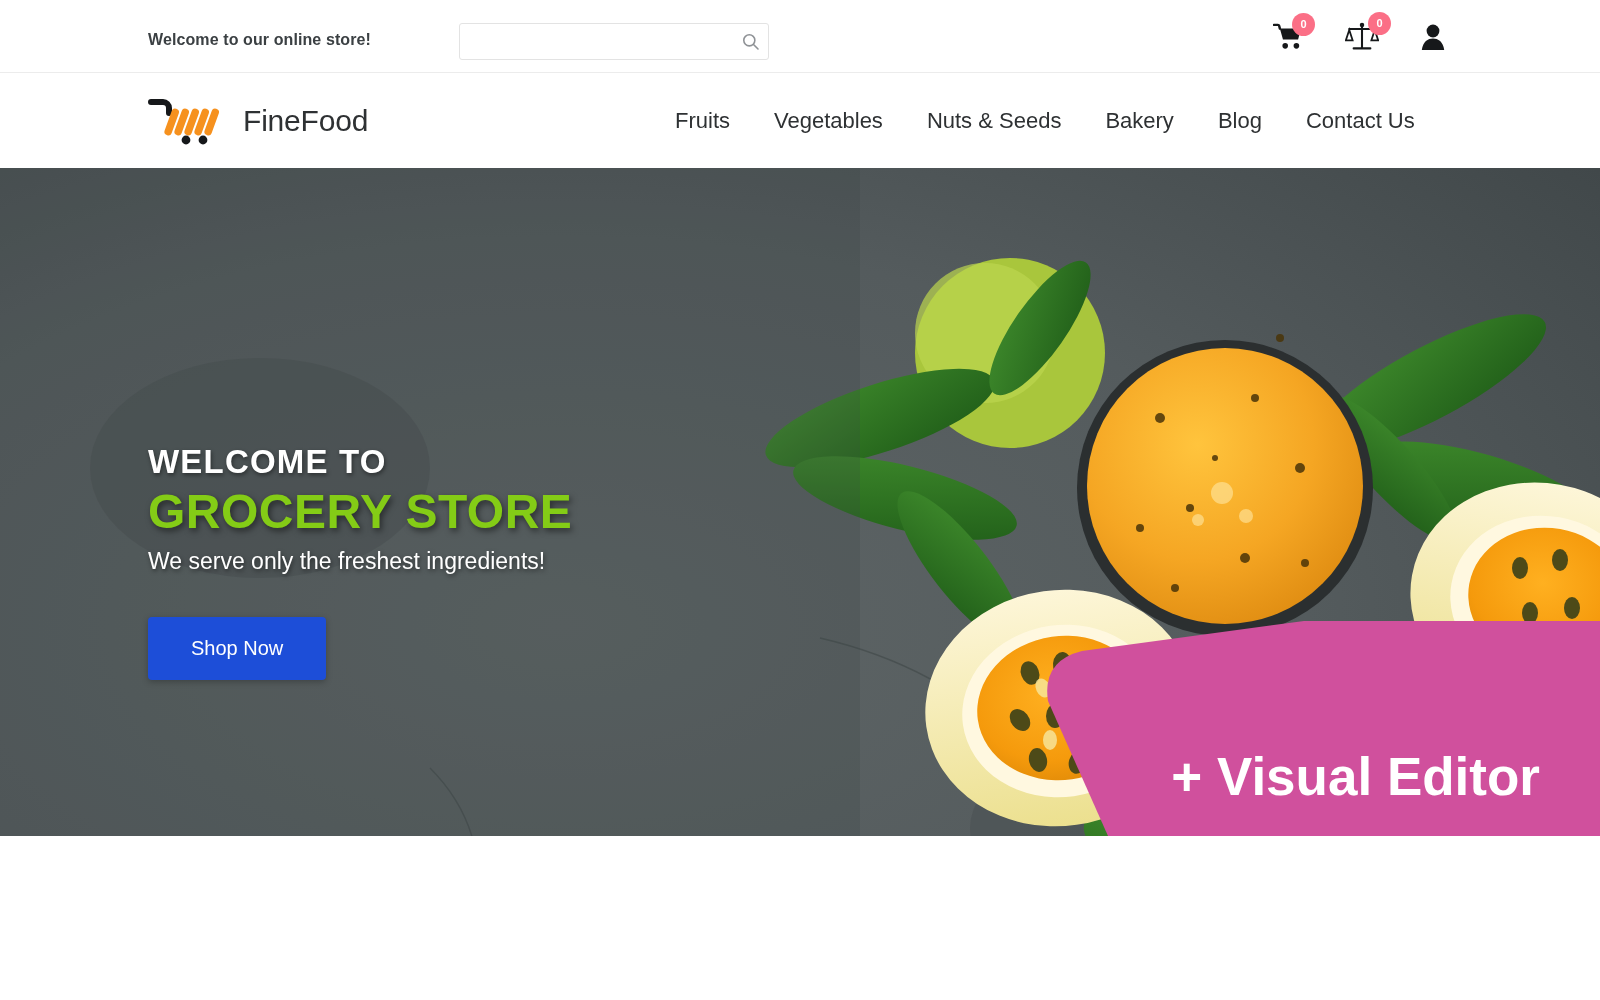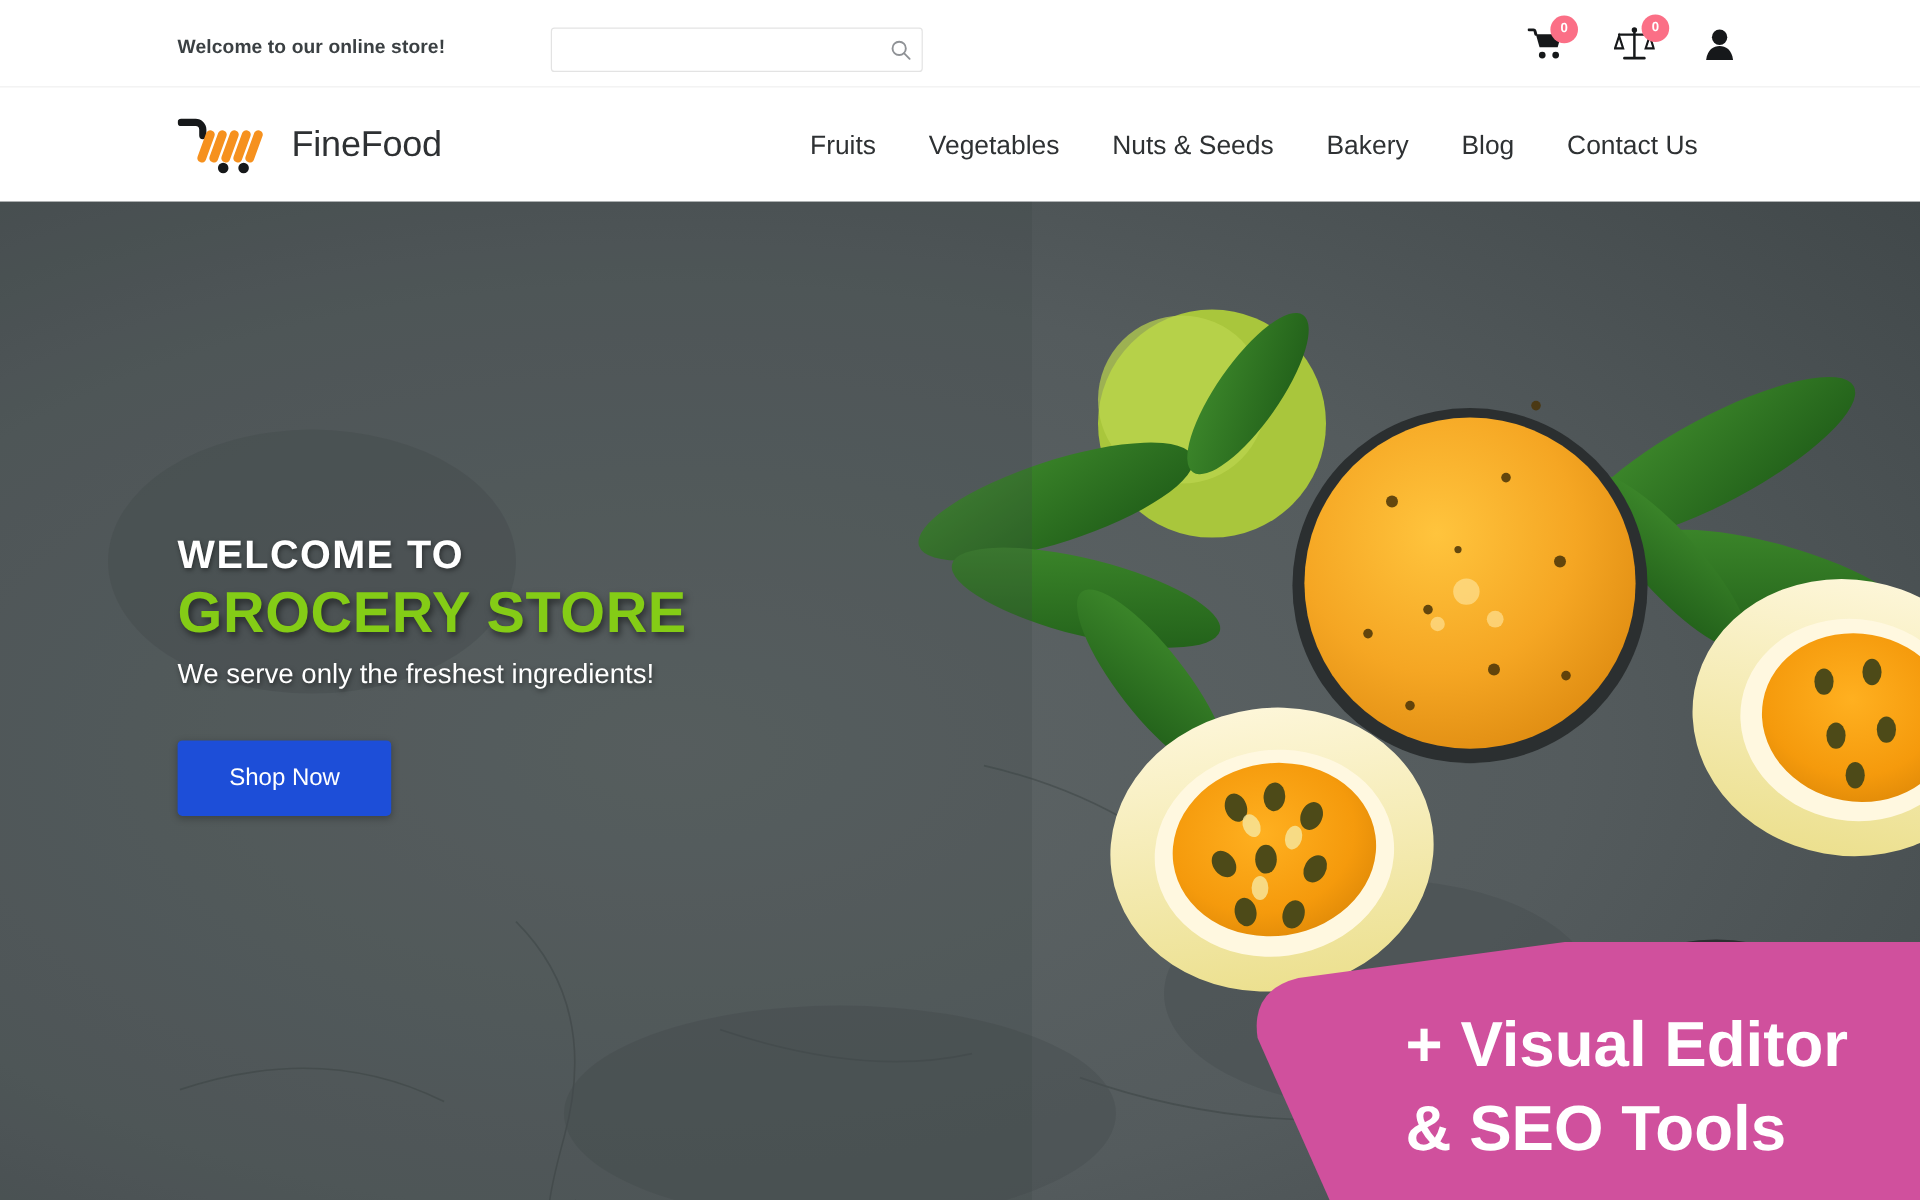--- a/index.html
+++ b/index.html
@@ -66,21 +66,21 @@
     position:absolute; left:675px; top:50%; transform:translateY(-50%);
     display:flex; align-items:center; gap:44px;
   }
   .mainnav a {
     font-size:22px; color:#2e3133; text-decoration:none;
     white-space:nowrap;
   }
 
   
   .hero {
-    position:relative; width:1600px; height:832px; overflow:hidden;
+    position:relative; width:1600px; height:668px; overflow:hidden;
     background:#535a5c;
   }
   .hero-bg { position:absolute; inset:0; }
 
   .hero-content {
     position:absolute; left:148px; top:275px; z-index:5;
   }
   .hero-eyebrow {
     font-size:33px; font-weight:bold; color:#ffffff;
     letter-spacing:1.2px;
@@ -338,17 +338,16 @@
     <div class="hero-sub">We serve only the freshest ingredients!</div>
     <button class="shop-btn">Shop Now</button>
   </div>
 
   <div class="ribbon">
     <svg width="610" height="215" viewBox="0 0 610 215">
       <path d="M118 215 L58 80 Q52 40 92 30 L610 -40 L610 215 Z" fill="#d0509d"></path>
     </svg>
     <div class="ribbon-text">
       <div>+ Visual Editor</div>
-      <div>&amp; SEO Tools</div>
     </div>
   </div>
 
 </div>
 
 </body></html>

